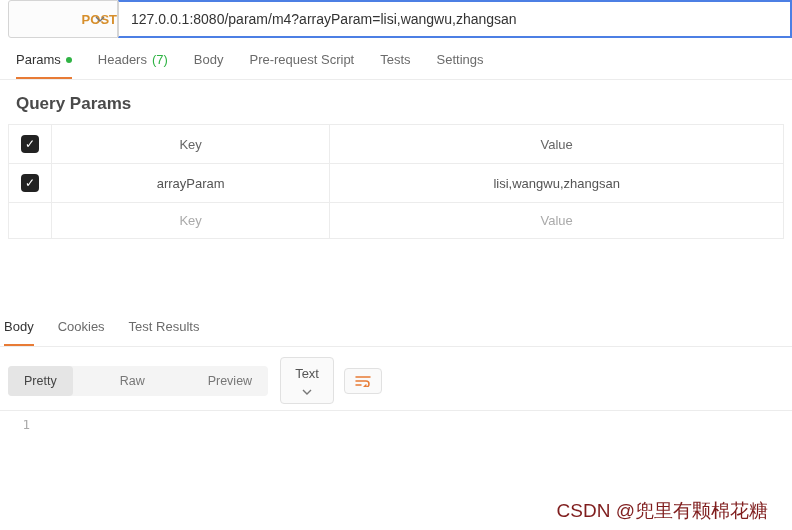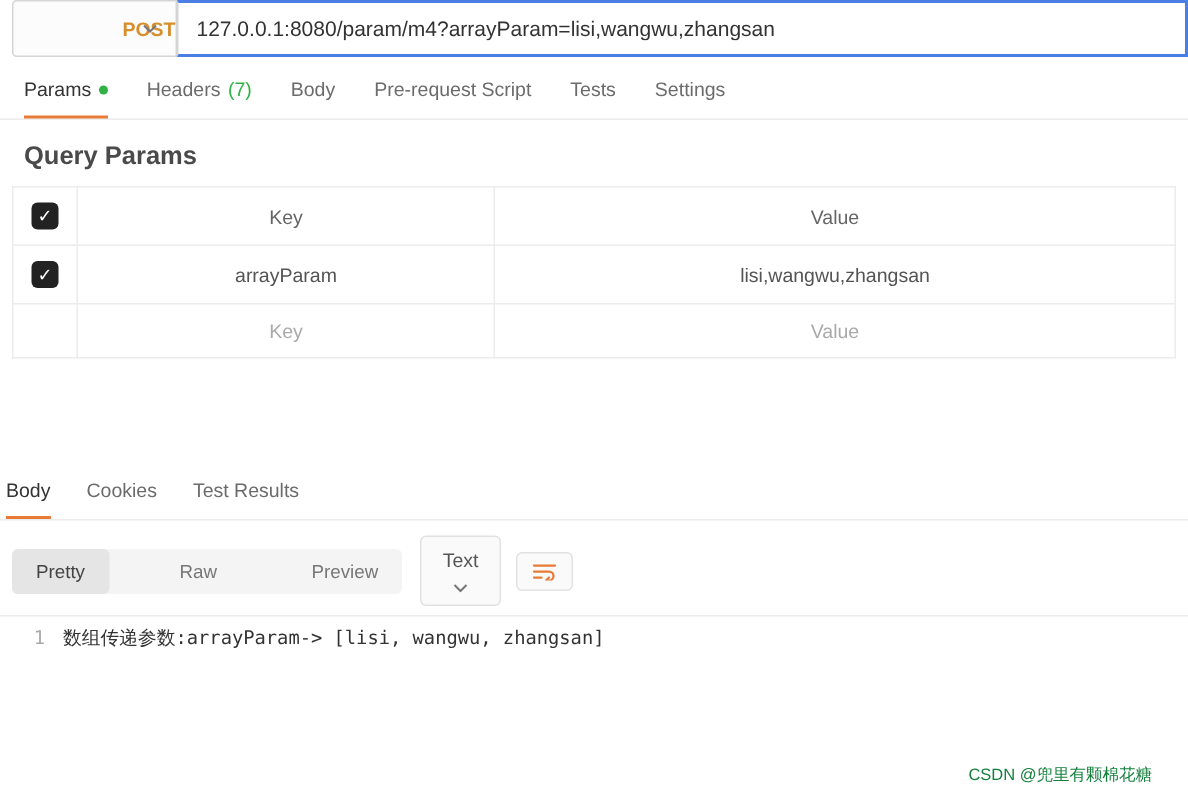--- a/index.html
+++ b/index.html
@@ -35,21 +35,21 @@
     .btn-group { display: flex; background: #f4f4f4; border-radius: 4px; gap: 31px; }
     .btn { padding: 8px 16px; color: #777; cursor: pointer; font-size: 12.5px; }
     .btn.active { background: #e5e5e5; color: #444; font-weight: 500; border-radius: 4px; }
     .select-pill { margin-left: 12px; padding: 8px 14px; border: 1px solid #e1e1e1; border-radius: 4px; background: #fafafa; color: #555; display: flex; align-items: center; gap: 8px; flex-direction: column; }
     .wrap-btn { margin-left: 10px; padding: 6px 10px; color: #e87b35; border: 1px solid #e1e1e1; border-radius: 4px; background: #fafafa; font-size: 15px; }
     
     .body-line { display: flex; border-top: 1px solid #ececec; padding: 6px 0; font-family: Menlo, Consolas, monospace; font-size: 12.5px; }
     .ln { width: 42px; text-align: right; color: #aaa; padding-right: 12px; }
     .code { color: #333; }
     
-    .watermark { position: fixed; right: 24px; bottom: 6px; color: #15803d; font-size: 11px; text-align: right; }
+    .watermark { position: fixed; right: 24px; bottom: 6px; color: #7f1d1d; font-size: 19px; text-align: right; }
     svg { display: block; }
   </style>
 </head>
 <body>
 
 <div class="top-bar">
   <div class="method-select">
     <span>POST</span>
     <span class="chev">
       <svg width="10" height="6" viewBox="0 0 10 6">
@@ -129,16 +129,15 @@
     <span>
       <svg width="16" height="12" viewBox="0 0 16 12">
           <path d="M1 2h14M1 6h10a3 3 0 010 6h-2m0 0l2-2m-2 2l2 2M1 10h5" stroke="#e87b35" stroke-width="1.5" fill="none" stroke-linecap="round"></path>
         </svg>
     </span>
   </div>
 </div>
 
 <div class="body-line">
   <div class="ln">1</div>
-  <div class="code">数组传递参数:arrayParam-&gt; [lisi, wangwu, zhangsan]</div>
 </div>
 
 <div class="watermark">CSDN @兜里有颗棉花糖</div>
 
 </body></html>

